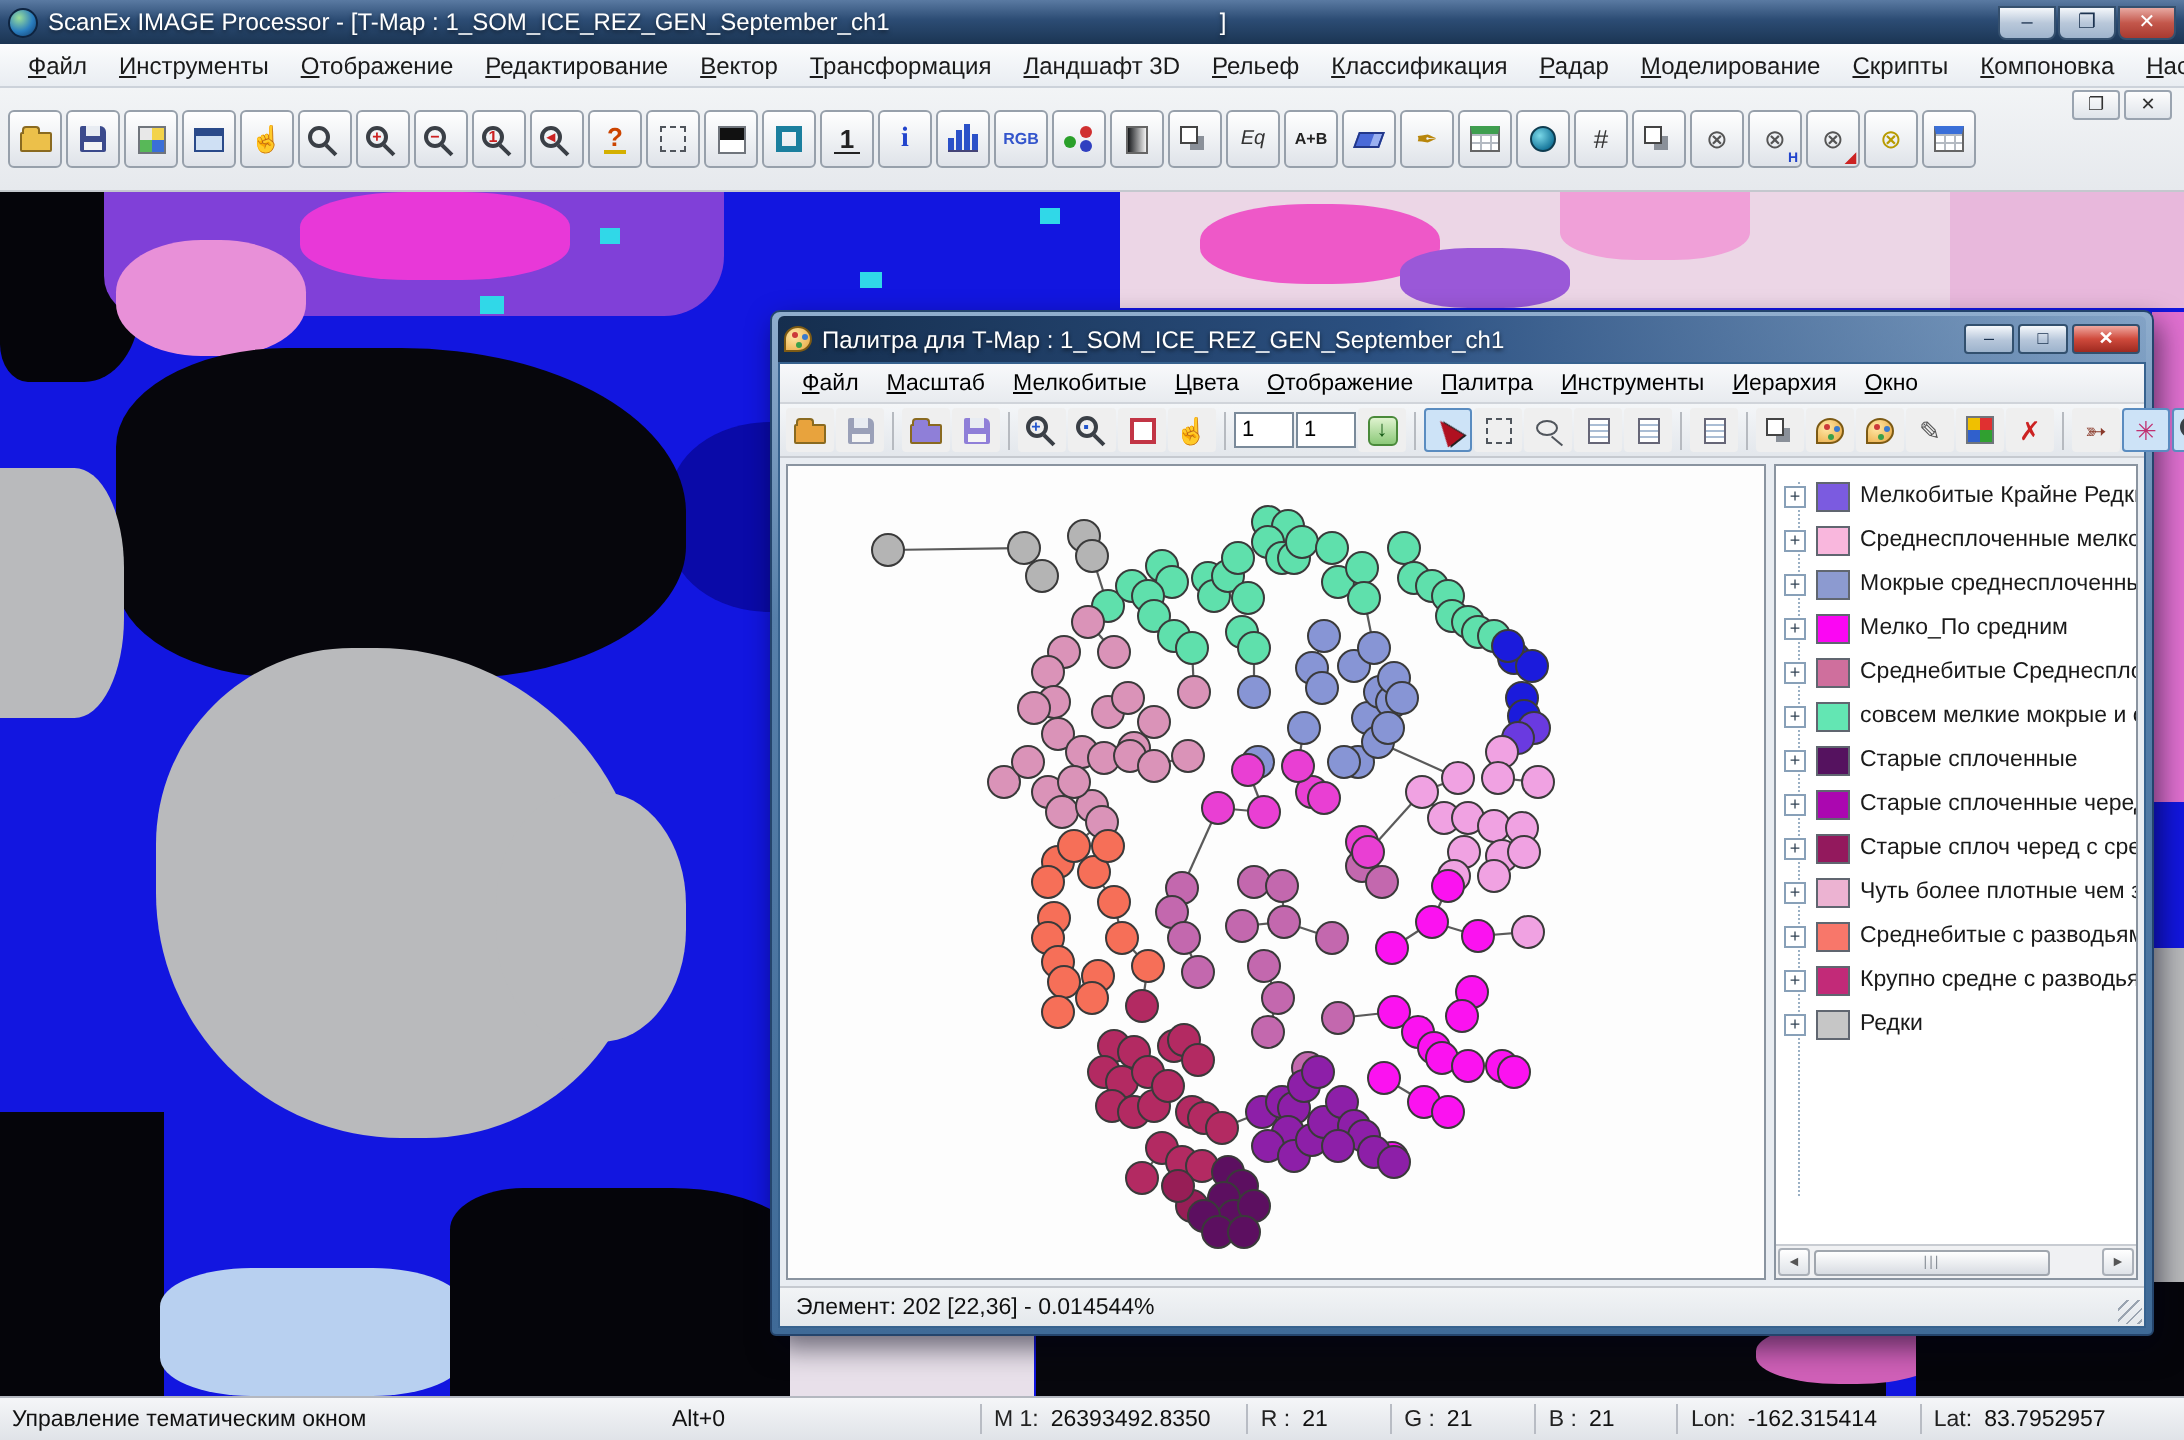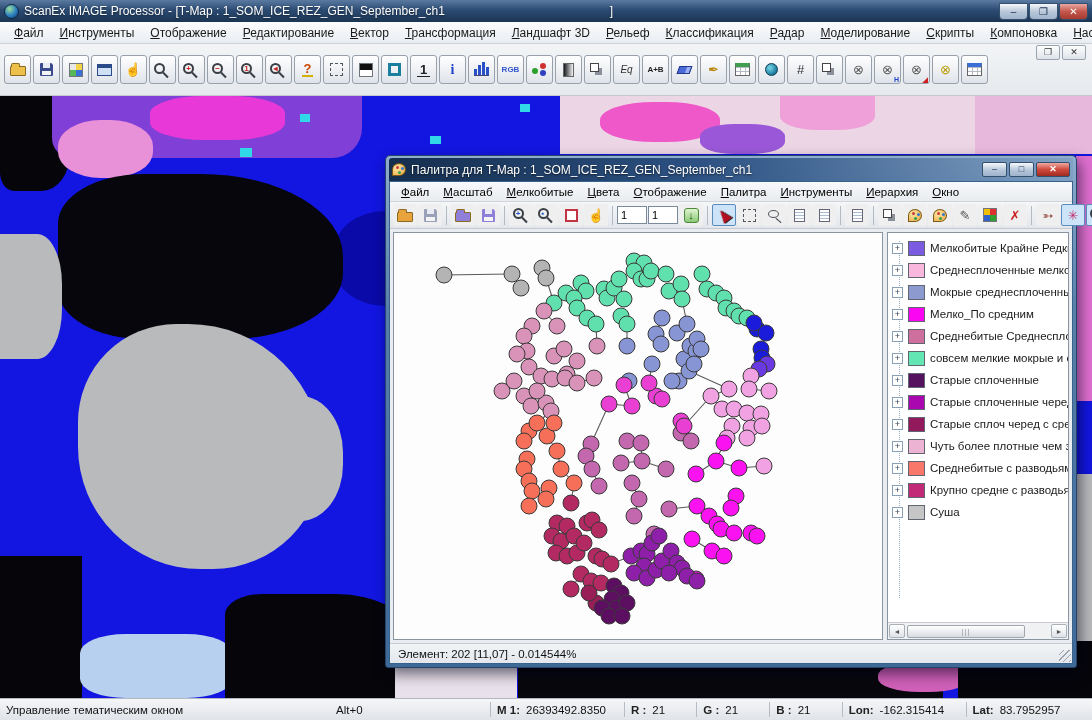--- a/index.html
+++ b/index.html
@@ -92,21 +92,21 @@
   .sarrow{width:16px;height:14px;text-align:center;font-size:7px;line-height:14px;color:#555;background:linear-gradient(#fff,#dfe3e8);border:1px solid #aab0b8;border-radius:2px}
   .sthumb{width:118px;height:13px;margin:0 2px;background:linear-gradient(#fff,#d8dce2);border:1px solid #a0a6ae;border-radius:2px;text-align:center;font-size:7px;line-height:11px;color:#8a9098;letter-spacing:1px}
   .pw-status{height:20px;flex:none;background:linear-gradient(#f2f4f6,#e4e8ec);border-top:1px solid #c6cad0;display:flex;align-items:center;padding:0 8px;font-size:11.5px;position:relative;color:#111}
   .grip{position:absolute;right:1px;bottom:1px;width:12px;height:12px;background:repeating-linear-gradient(135deg,transparent 0 3px,#9aa4b0 3px 4px)}
   
   .statusbar{position:absolute;left:0;right:0;bottom:0;height:22px;background:linear-gradient(#f5f6f8,#e0e3e8);border-top:1px solid #b4b8c0;display:flex;align-items:center;font-size:11.5px;color:#111;padding:0 6px}
   .sb-mode{width:330px}
   .sb-short{width:148px}
   .sb-sep{width:1px;height:15px;background:#b8bcc4;margin:0 6px}
   .sb-field{display:flex;align-items:center;gap:6px}
-  .sb-field b{font-weight:bold;color:#222}
+  .sb-field b{font-weight:normal;color:#222}
 </style>
 </head>
 <body>
 
 <div class="mainwin">
 
   <div class="map">
     <i style="left:0;top:0;width:70px;height:95px;background:#05050a;border-radius:0 0 40% 20%"></i>
     <i style="left:52px;top:0;width:310px;height:62px;background:#8040d8;border-radius:0 0 30px 20px"></i>
     <i style="left:150px;top:0;width:135px;height:44px;background:#e838d8;border-radius:40%"></i>
@@ -896,32 +896,32 @@
                 <span class="legend-label">Среднебитые с разводьями</span>
               </div>
               <div class="legend-row">
                 <span class="expander">+</span>
                 <span class="swatch" style="background: rgb(194, 42, 120);"></span>
                 <span class="legend-label">Крупно средне с разводьям</span>
               </div>
               <div class="legend-row">
                 <span class="expander">+</span>
                 <span class="swatch" style="background: rgb(198, 198, 198);"></span>
-                <span class="legend-label">Суша</span>
+                <span class="legend-label">Редки</span>
               </div>
             </div>
           <div class="legend-hscroll">
             <span class="sarrow">◄</span>
             <span class="sthumb">|||</span>
             <span class="sarrow" style="margin-left:auto">►</span>
           </div>
         </div>
       </div>
       <div class="pw-status">
-        <span>Элемент: 202 [11,07] - 0.014544%</span>
+        <span>Элемент: 202 [22,36] - 0.014544%</span>
         <span class="grip"></span>
       </div>
     </div>
   </div>
 
   <div class="statusbar">
     <span class="sb-mode">Управление тематическим окном</span>
     <span class="sb-short">Alt+0</span>
     <span id="sb-fields" style="display:flex;align-items:center">
         <span class="sb-sep"></span>

